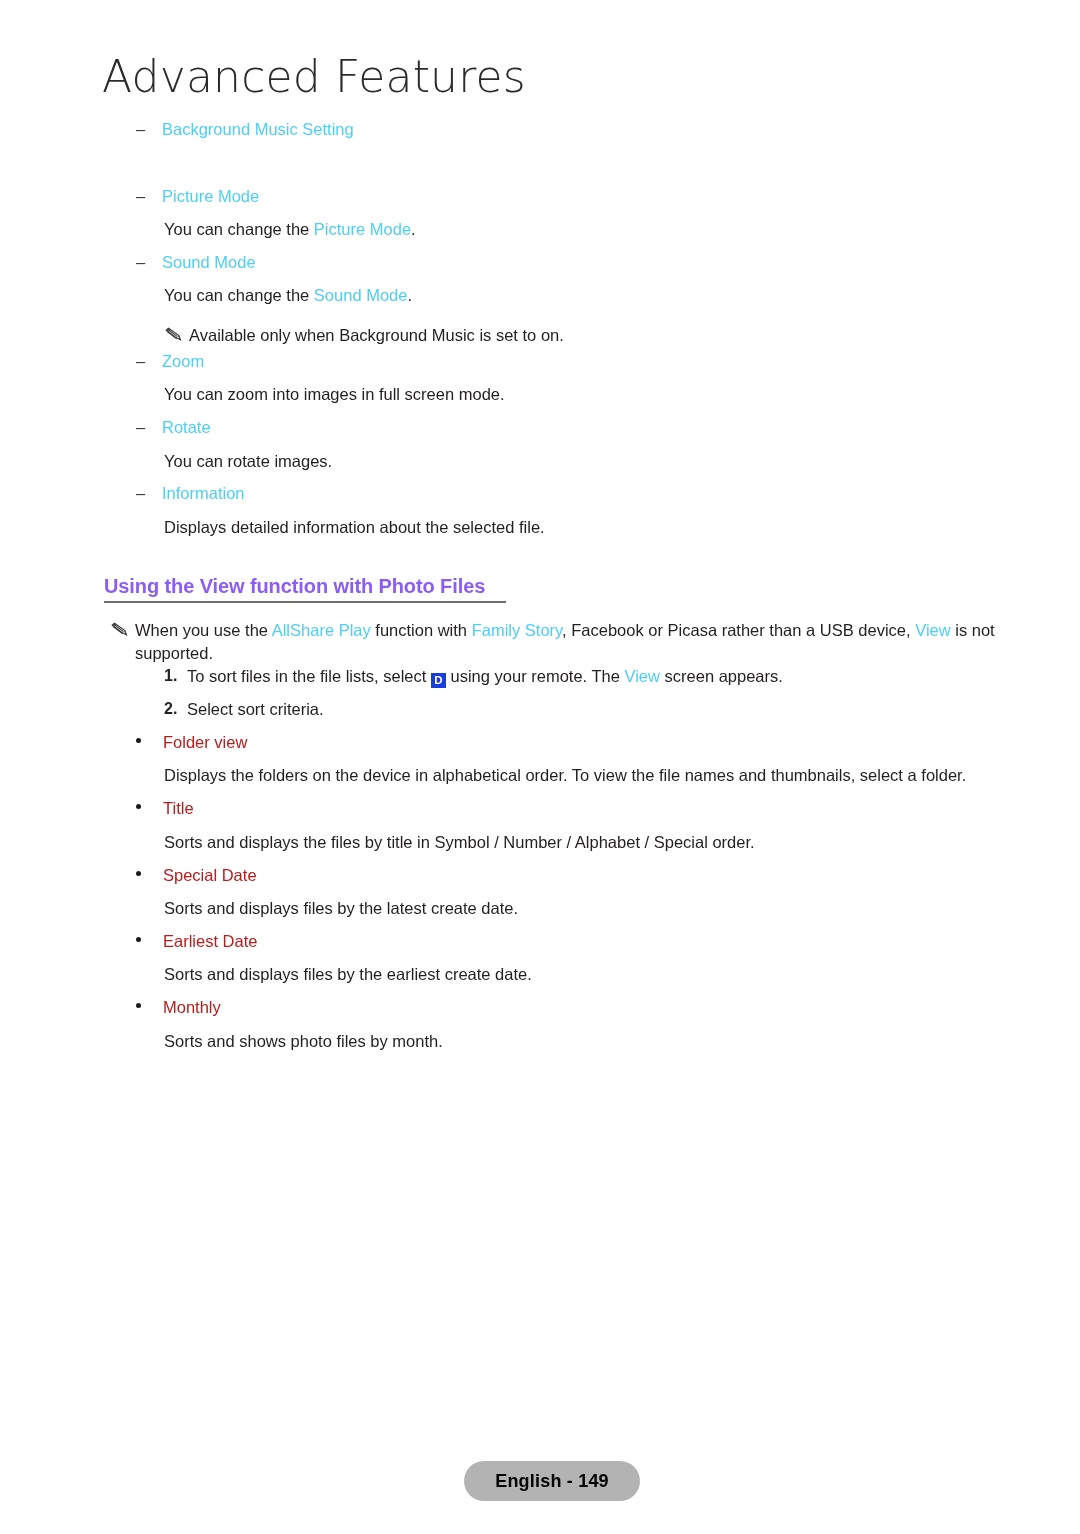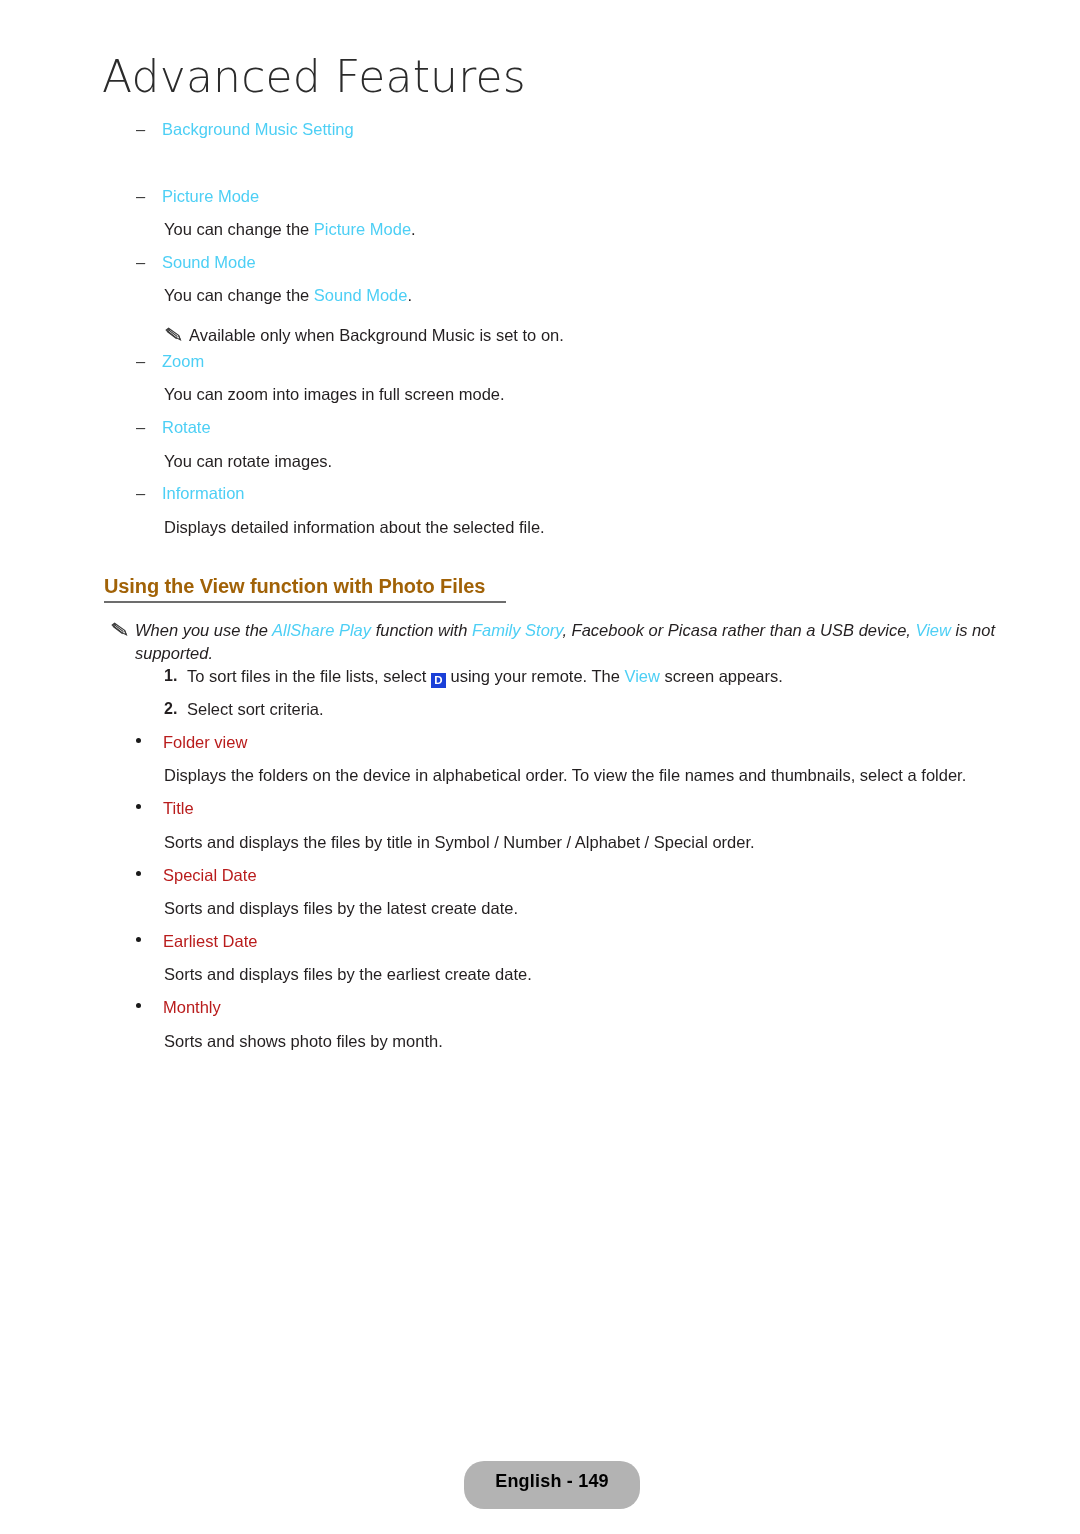--- a/index.html
+++ b/index.html
@@ -87,21 +87,21 @@
     margin-left: 25px;
   }
 
   
   .section-heading {
     position: absolute;
     left: 92px;
     top: 575px;
     font-size: 20px;
     font-weight: bold;
-    color: #a16207;
+    color: #8b5cf6;
     letter-spacing: -0.1px;
     white-space: nowrap;
   }
   .section-rule {
     position: absolute;
     left: 92px;
     top: 601px;
     width: 402px;
     height: 1.6px;
     background: #6d6d6d;
@@ -165,21 +165,21 @@
     top: 0;
     color: #b91c1c;
   }
 
   
   .footer-pill {
     position: absolute;
     left: 452px;
     top: 1461px;
     width: 176px;
-    height: 48px;
+    height: 40px;
     background: #b3b3b3;
     border-radius: 20px;
     color: #000000;
     font-size: 18px;
     font-weight: bold;
     line-height: 40px;
     text-align: center;
     letter-spacing: 0.2px;
   }
 </style>
@@ -246,21 +246,21 @@
     <span class="dash-mark">–</span>
     <span class="dash-label">Information</span>
   </div>
   <div class="body-text" style="left:152px; top:516px;">
     <span>Displays detailed information about the selected file.</span>
   </div>
 
   <div class="section-heading">Using the View function with Photo Files</div>
   <div class="section-rule"></div>
 
-  <div class="note" style="left:98px; top:611px; width:900px;font-style:italic;">
+  <div class="note" style="left:98px; top:611px; width:900px;">
     <span class="pencil">
       <svg viewBox="0 0 20 16" width="20" height="16" aria-hidden="true">
         <g fill="none" stroke="#3a3a3a" stroke-width="1.1">
           <path d="M2.2 3.0 L12.0 10.6 L16.4 12.9 L14.6 8.4 L4.6 1.2 Z"></path>
           <path d="M3.6 2.1 L13.4 9.6"></path>
           <path d="M2.9 4.3 L12.7 11.8"></path>
           <path d="M14.6 8.4 L16.4 12.9"></path>
         </g>
         <circle cx="4.6" cy="3.0" r="1.0" fill="none" stroke="#3a3a3a" stroke-width="1"></circle>
       </svg>

